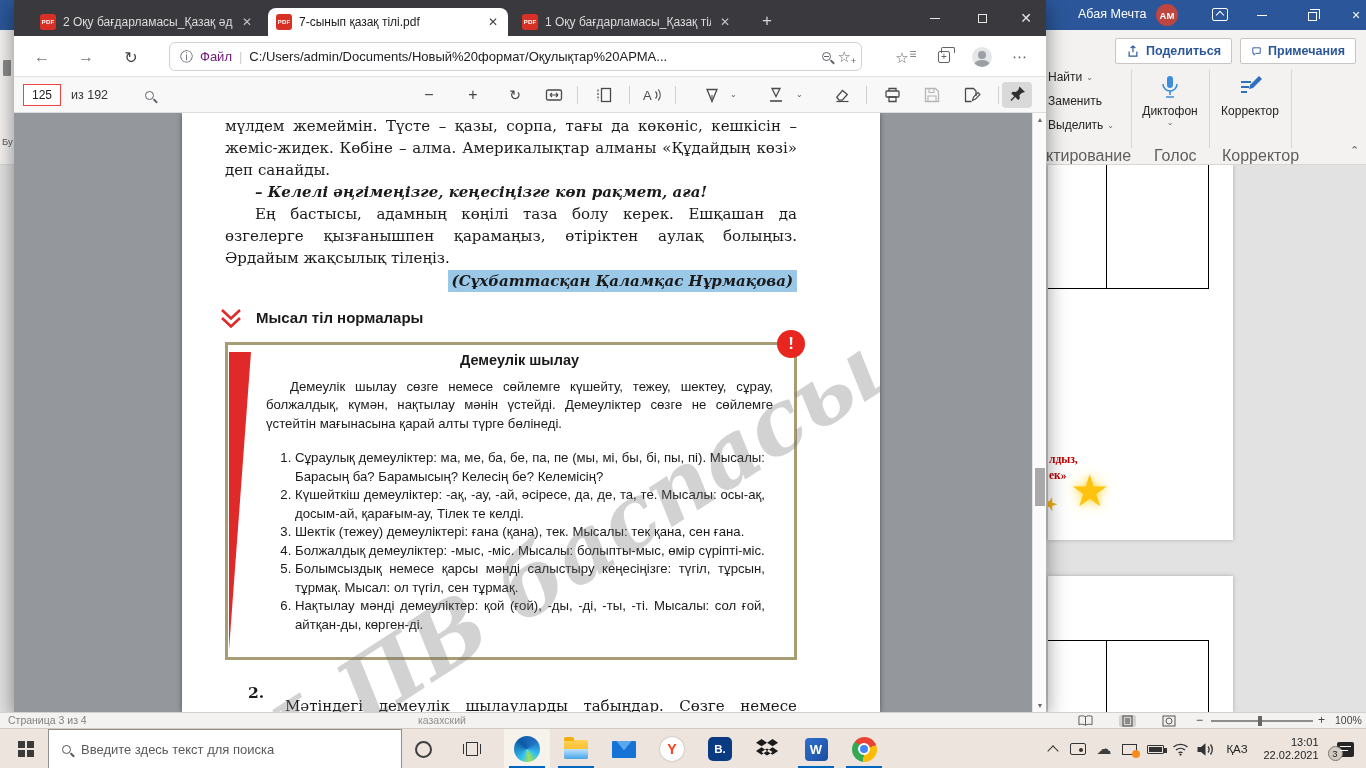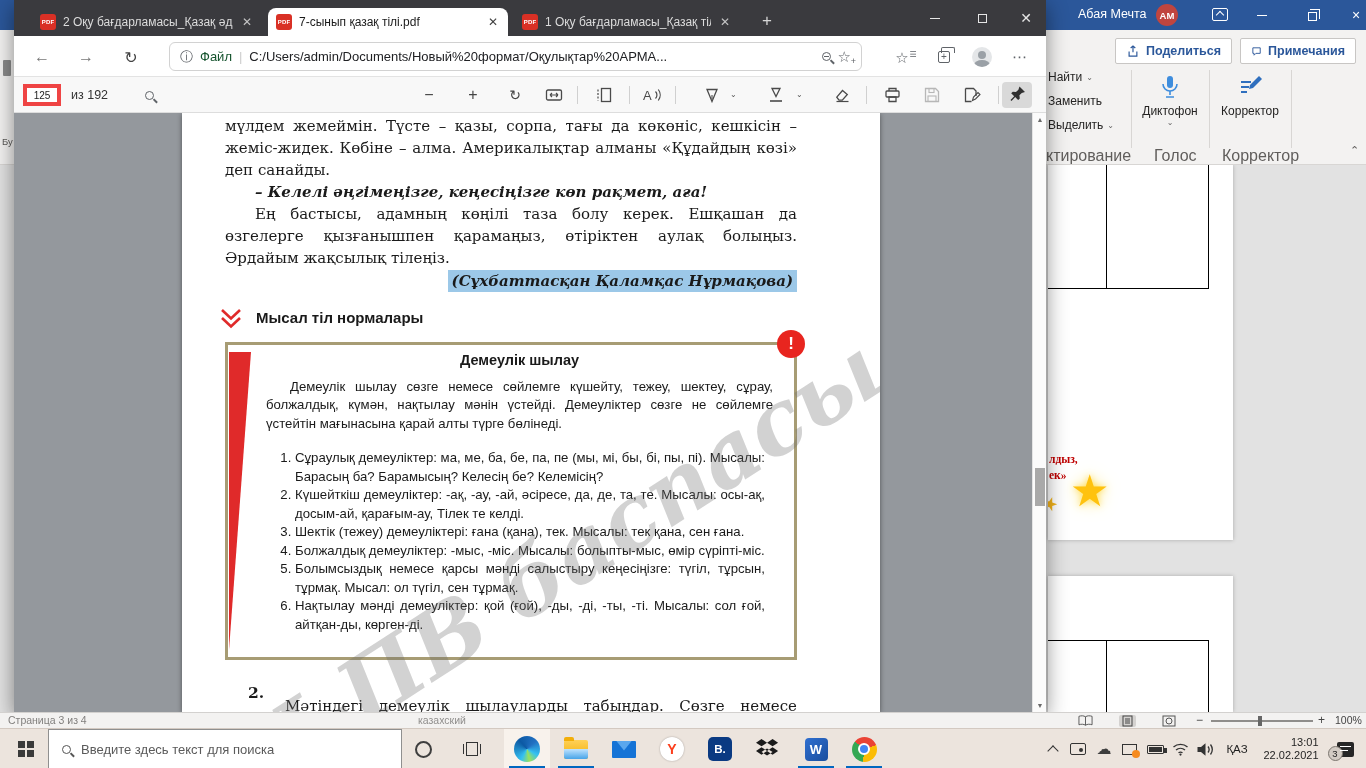--- a/index.html
+++ b/index.html
@@ -67,42 +67,42 @@
   .e-ctl{position:absolute;top:0;width:44px;height:36px;display:flex;align-items:center;justify-content:center;color:#e6e6e6;}
   .e-min{width:10px;border-bottom:1.3px solid #e6e6e6;}
   .e-max{width:9px;height:9px;border:1.2px solid #e6e6e6;}
   .e-x{font-size:14px;}
 
   .e-nav{position:absolute;left:0;top:36px;width:100%;height:41px;background:#fff;border-bottom:1px solid #e3e3e3;}
   .nav-ico{position:absolute;top:9px;width:24px;height:24px;display:flex;align-items:center;justify-content:center;font-size:16px;color:#777;}
   .pill{position:absolute;left:155px;top:6px;width:693px;height:29px;background:#fff;border:1px solid #d2d2d2;border-radius:6px;
     display:flex;align-items:center;padding:0 10px;gap:7px;font-size:13px;color:#202124;}
   .pill .info{color:#5f6368;font-size:13px;}
-  .pill .flabel{color:#14532d;}
+  .pill .flabel{color:#701a75;}
   .pill .psep{color:#ccc;}
   .pill .purl{white-space:nowrap;overflow:hidden;flex:1;}
   .mag{position:relative;width:9px;height:9px;border:1.5px solid #5f6368;border-radius:50%;}
   .mag::after{content:"";position:absolute;left:7px;top:8px;width:5px;height:1.5px;background:#5f6368;transform:rotate(45deg);}
   .mag.minus::before{content:"";position:absolute;left:1px;top:3px;width:5px;height:1.4px;background:#5f6368;}
   .star{font-size:15px;color:#5f6368;line-height:1;}
   .starplus{position:relative;}
   .starplus::after{content:"+";position:absolute;right:-5px;bottom:-2px;font-size:9px;color:#5f6368;}
   .favbars{position:relative;}
   .favbars::after{content:"☰";position:absolute;right:-8px;top:1px;font-size:8px;color:#5f6368;}
   .collections{position:relative;width:12px;height:12px;border:1.4px solid #5f6368;border-radius:2px;}
   .collections::before{content:"";position:absolute;left:2px;top:-5px;width:12px;height:5px;border:1.4px solid #5f6368;border-bottom:none;border-radius:2px 2px 0 0;}
   .collections::after{content:"+";position:absolute;left:2px;top:-1px;font-size:10px;color:#5f6368;}
   .avatar{width:20px;height:20px;border-radius:50%;background:#e4e6e8;position:relative;overflow:hidden;}
   .avatar::before{content:"";position:absolute;left:6px;top:4px;width:8px;height:8px;border-radius:50%;background:#9aa0a6;}
   .avatar::after{content:"";position:absolute;left:2px;top:13px;width:16px;height:10px;border-radius:50%;background:#9aa0a6;}
   .dots{font-size:15px;color:#5f6368;letter-spacing:1px;}
 
   .e-bar{position:absolute;left:0;top:77px;width:100%;height:36px;background:#f8f8f8;border-bottom:1px solid #ddd;}
-  .pagebox{position:absolute;left:9px;top:7px;width:38px;height:22px;border:4px solid #ef4444;background:#fff;
-    text-align:center;font-size:10px;color:#222;font-family:"Liberation Sans",sans-serif;padding:0;}
+  .pagebox{position:absolute;left:9px;top:7px;width:38px;height:22px;border:1px solid #ef4444;background:#fff;
+    text-align:center;font-size:12px;color:#222;font-family:"Liberation Sans",sans-serif;padding:0;}
   .oflabel{position:absolute;left:57px;top:11px;font-size:12.5px;color:#333;}
   .bar-ico{position:absolute;top:9px;width:20px;height:18px;display:flex;align-items:center;justify-content:center;}
   .bar-ico svg{display:block;}
   .bar-sep{position:absolute;top:9px;width:1px;height:18px;background:#d0d0d0;}
   .bar-chev{position:absolute;top:13px;font-size:8px;color:#555;}
   .pinbg{position:absolute;left:988px;top:5px;width:30px;height:26px;background:#d9d9d9;border-radius:4px;}
 
   .e-view{position:absolute;left:0;top:113px;width:1018px;height:599px;background:#94989d;overflow:hidden;}
   .pdf-page{position:absolute;left:168px;top:0;width:698px;height:599px;background:#fff;box-shadow:0 1px 5px rgba(0,0,0,.45);overflow:hidden;}
   .pg-content{position:absolute;left:43px;top:2px;width:572px;color:#1a1a1a;

